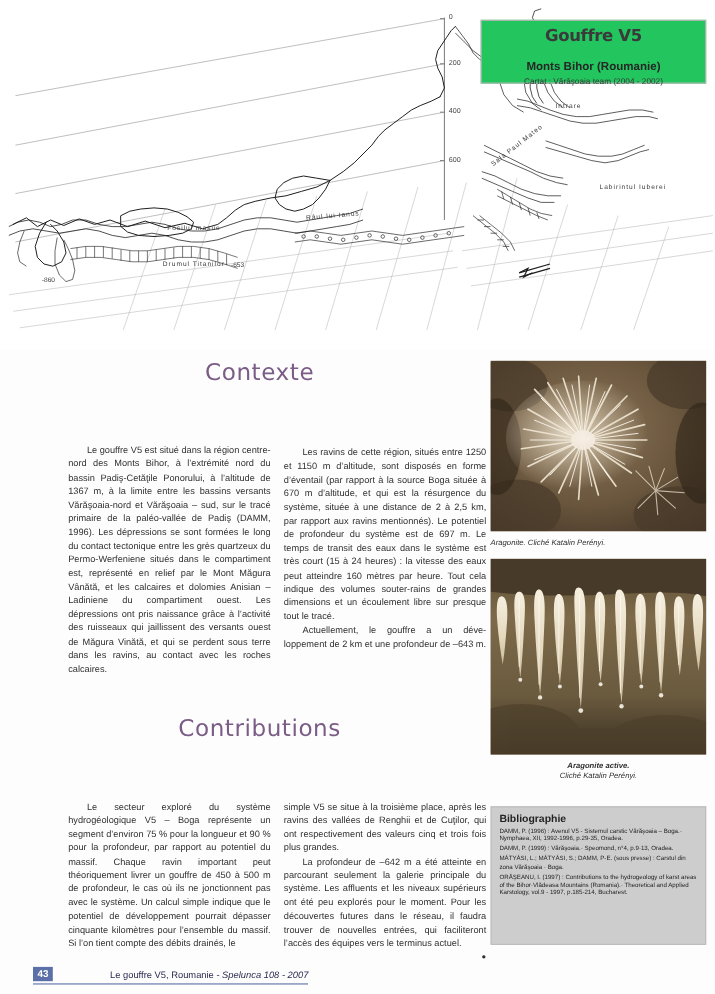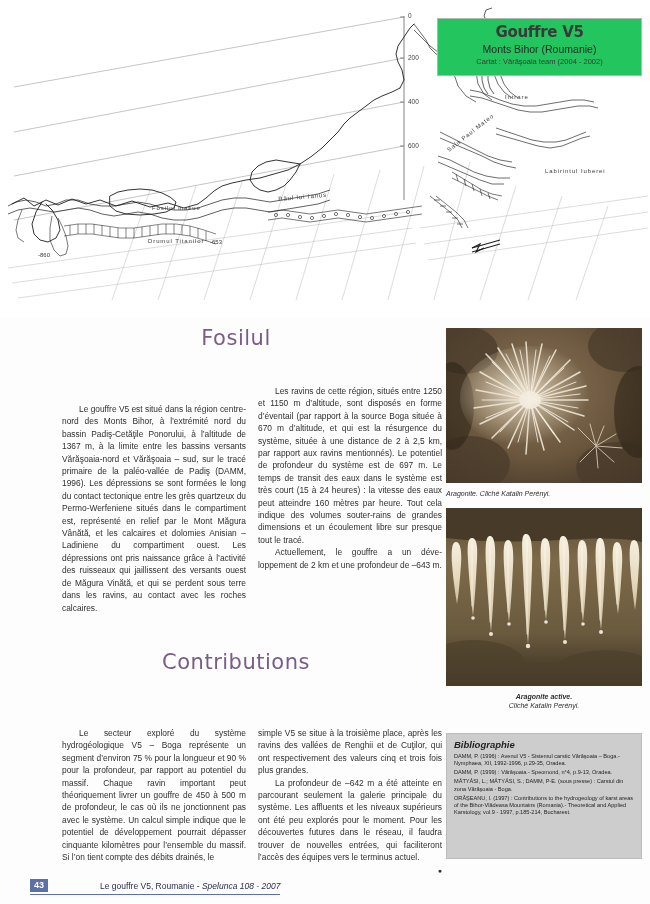--- a/index.html
+++ b/index.html
@@ -42,24 +42,24 @@
   }
   .diagram-title {
     font-family: "DejaVu Sans", sans-serif;
     font-weight: bold;
     font-size: 15px;
     letter-spacing: -0.3px;
     color: #3a3a3a;
     line-height: 16px;
   }
   .diagram-subtitle {
-    font-weight: normal;
+    font-weight: bold;
     font-size: 10.5px;
     color: #262626;
-    margin-top: 3px;
+    margin-top: 15px;
     line-height: 12px;
   }
   .diagram-credit {
     font-size: 7.5px;
     color: #3a3a3a;
     margin-top: 2px;
     line-height: 9px;
   }
 
   .axis-label {
@@ -129,21 +129,20 @@
     background: #cdcdcd;
     border: 1px solid #bcbcbc;
     padding: 5px 7px 5px 7px;
   }
   .biblio h4 {
     margin: 0 0 3px 0;
     font-size: 9.5px;
     font-weight: bold;
     color: #222;
     font-family: "Liberation Sans", sans-serif;
-    font-style: italic;
   }
   .biblio .entry {
     font-size: 5.6px;
     line-height: 7.4px;
     color: #1f1f1f;
     margin-bottom: 1.5px;
   }
 
   
   .footer {
@@ -365,27 +364,27 @@
     <div class="depth-label" style="left:210px; top:239px;">-653</div>
     <div class="depth-label" style="left:38px; top:252px;">-860</div>
 
     <div class="diagram-title-box">
       <div class="diagram-title">Gouffre V5</div>
       <div class="diagram-subtitle">Monts Bihor (Roumanie)</div>
       <div class="diagram-credit">Cartat : Vărăşoaia team (2004 - 2002)</div>
     </div>
   </div>
 
-  <div class="section-heading" style="position:absolute; left:36px; top:326px; width:400px;">Fosilul</div>
+  <div class="section-heading" style="position:absolute; left:36px; top:326px; width:400px;">Contexte</div>
 
   <div class="col" style="left:62px; top:362px; width:184px;">
     <p>Le gouffre V5 est situé dans la région centre-nord des Monts Bihor, à l’extrémité nord du bassin Padiş-Cetăţile Ponorului, à l’altitude de 1367 m, à la limite entre les bassins versants Vărăşoaia-nord et Vărăşoaia – sud, sur le tracé primaire de la paléo-vallée de Padiş (DAMM, 1996). Les dépressions se sont formées le long du contact tectonique entre les grès quartzeux du Permo-Werfeniene situés dans le compartiment est, représenté en relief par le Mont Măgura Vânătă, et les calcaires et dolomies Anisian – Ladiniene du compartiment ouest. Les dépressions ont pris naissance grâce à l’activité des ruisseaux qui jaillissent des versants ouest de Măgura Vinătă, et qui se perdent sous terre dans les ravins, au contact avec les roches calcaires.</p>
   </div>
 
-  <div class="col" style="left:258px; top:344px; width:184px;">
+  <div class="col" style="left:258px; top:364px; width:184px;">
     <p>Les ravins de cette région, situés entre 1250 et 1150 m d’altitude, sont disposés en forme d’éventail (par rapport à la source Boga située à 670 m d’altitude, et qui est la résurgence du système, située à une distance de 2 à 2,5 km, par rapport aux ravins mentionnés). Le potentiel de profondeur du système est de 697 m. Le temps de transit des eaux dans le système est très court (15 à 24 heures) : la vitesse des eaux peut atteindre 160 mètres par heure. Tout cela indique des volumes souter-rains de grandes dimensions et un écoulement libre sur presque tout le tracé.</p>
     <p>Actuellement, le gouffre a un déve-loppement de 2 km et une profondeur de –643 m.</p>
   </div>
 
   <div class="section-heading" style="position:absolute; left:36px; top:650px; width:400px;">Contributions</div>
 
   <div class="col" style="left:62px; top:686px; width:184px;">
     <p>Le secteur exploré du système hydrogéologique V5 – Boga représente un segment d’environ 75 % pour la longueur et 90 % pour la profondeur, par rapport au potentiel du massif. Chaque ravin important peut théoriquement livrer un gouffre de 450 à 500 m de profondeur, le cas où ils ne jonctionnent pas avec le système. Un calcul simple indique que le potentiel de développement pourrait dépasser cinquante kilomètres pour l’ensemble du massif. Si l’on tient compte des débits drainés, le</p>
   </div>
 

